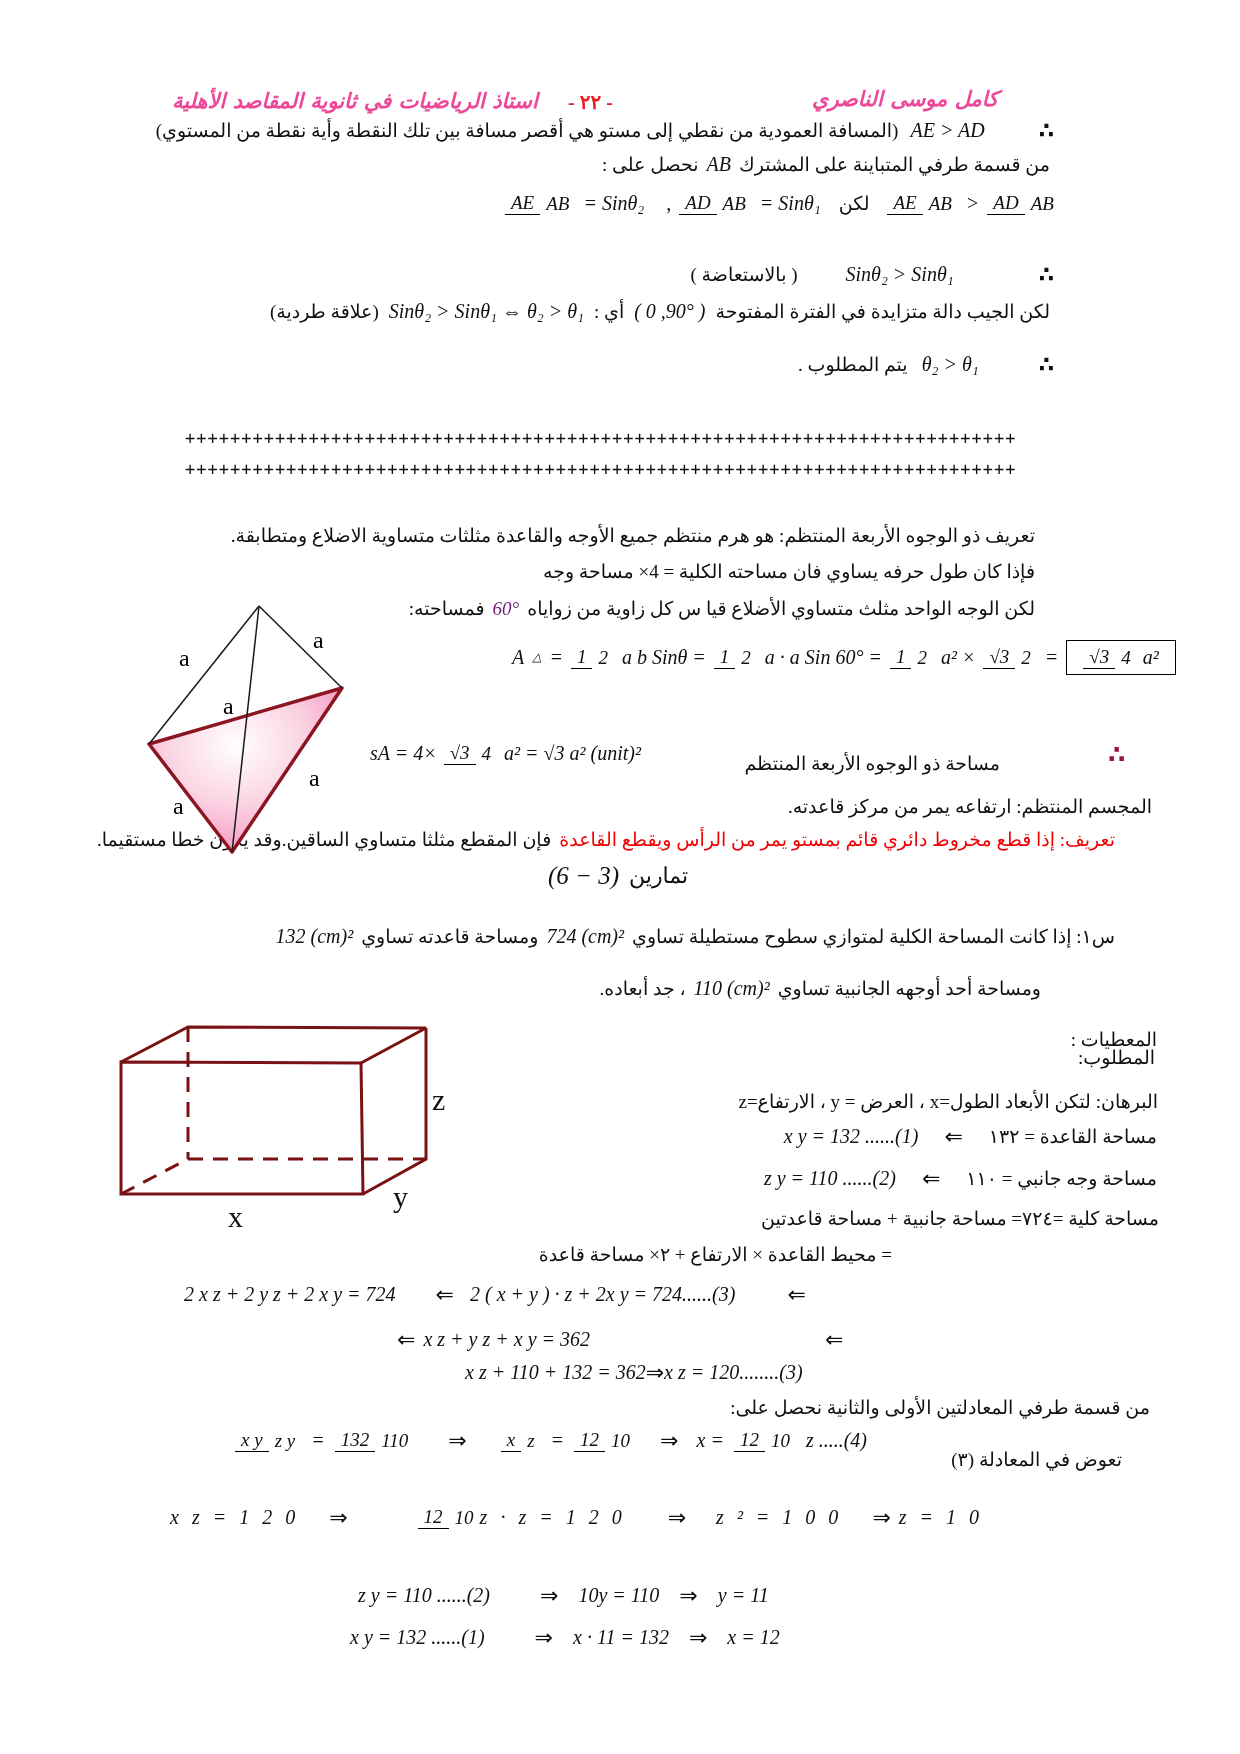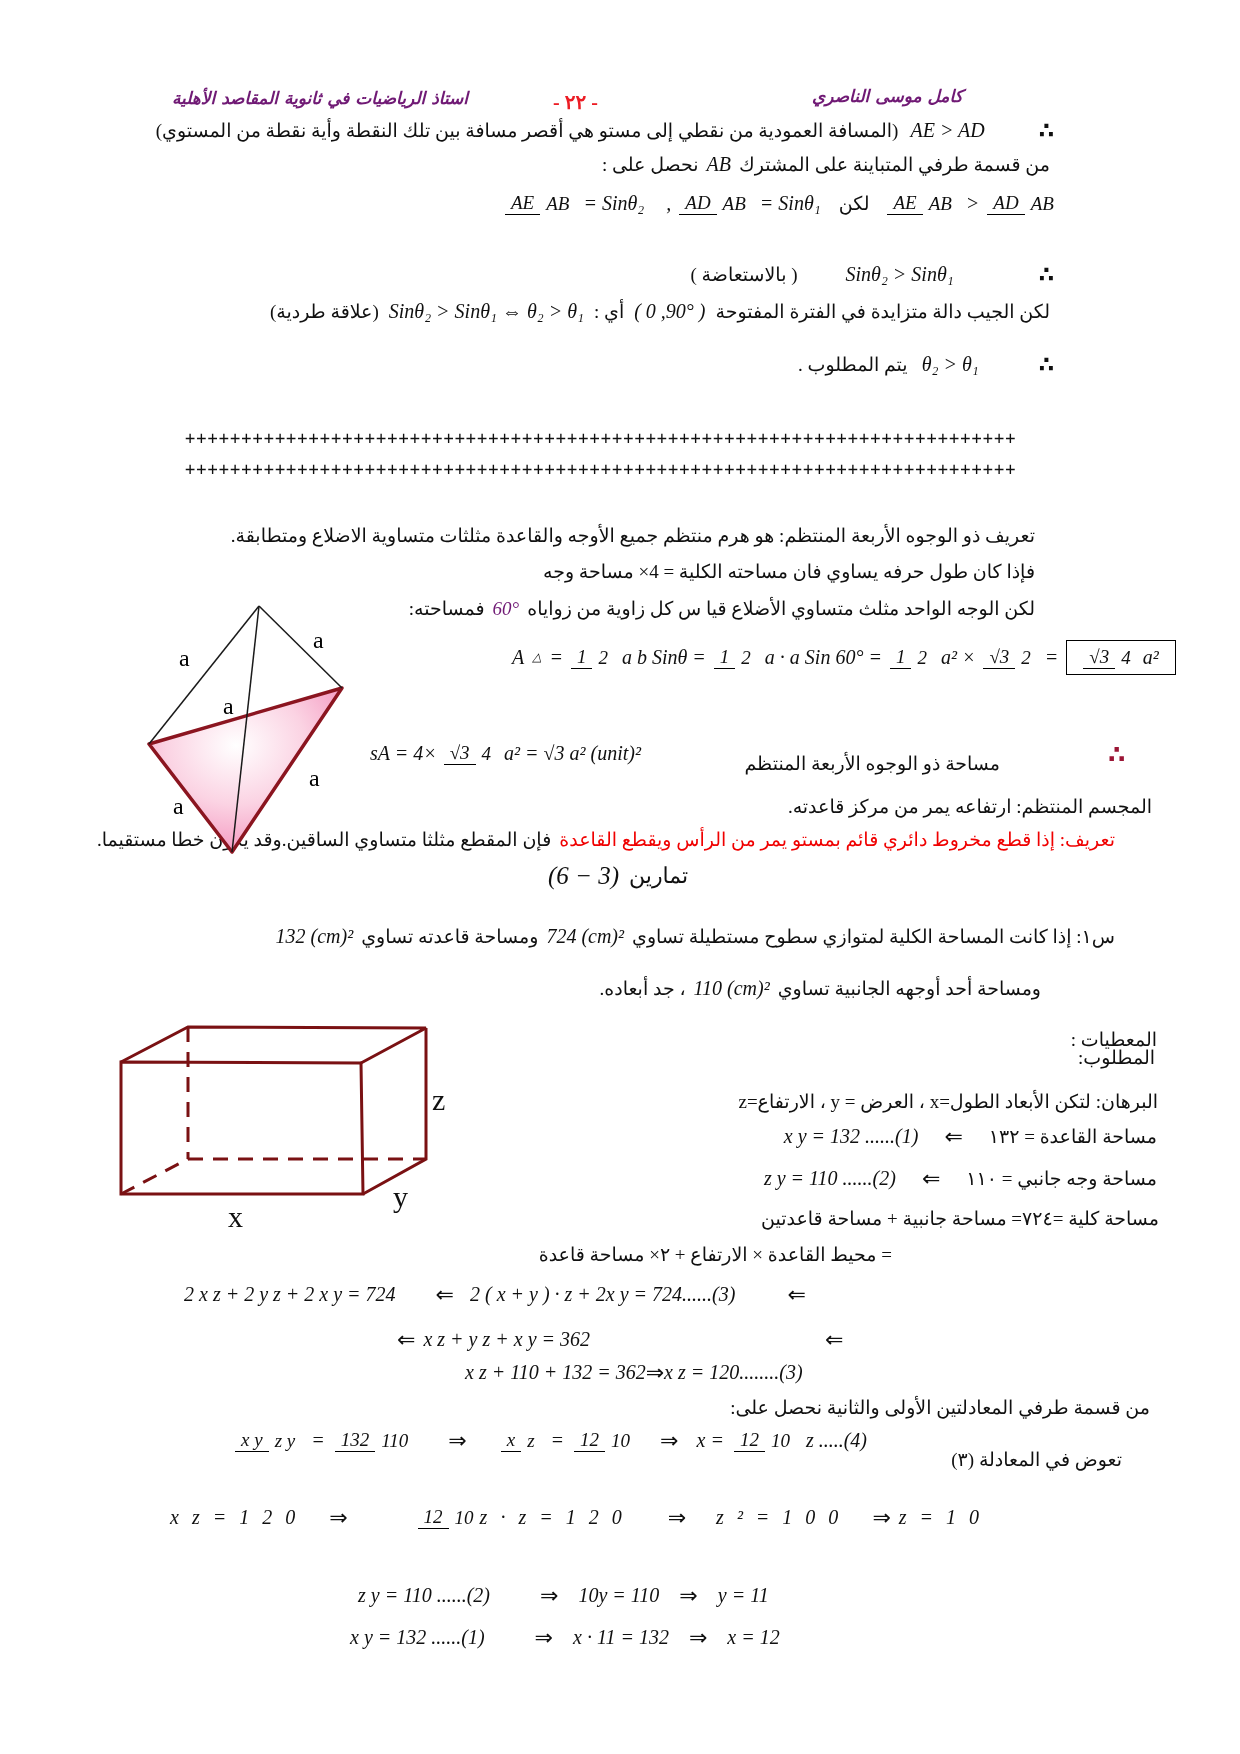--- a/index.html
+++ b/index.html
@@ -9,32 +9,32 @@
   .rtl{direction:rtl;}
   .ar{font-family:"Liberation Serif",serif;direction:rtl;unicode-bidi:isolate;}
   .math{font-family:"Liberation Serif",serif;font-style:italic;direction:ltr;unicode-bidi:isolate;font-size:20px;}
   .frac{display:inline-flex;flex-direction:row;align-items:center;vertical-align:middle;
         font-family:"Liberation Serif",serif;font-style:italic;line-height:1.15;direction:ltr;}
   .frac .num{padding:0 6px;border-bottom:1.4px solid #000;}
   .frac .den{padding:0 6px;}
   .arr{font-family:"DejaVu Sans",sans-serif;font-style:normal;font-size:22px;direction:ltr;unicode-bidi:isolate;}
   .tf{font-family:"DejaVu Sans",sans-serif;font-size:22px;font-weight:bold;font-style:normal;}
   .tf-red{color:#9b1535;font-size:25px;}
-  .callig{color:#701a75;font-weight:bold;font-style:italic;font-size:17px;font-family:"DejaVu Serif",serif;direction:rtl;}
+  .callig{color:#ec4899;font-weight:bold;font-style:italic;font-size:21px;font-family:"DejaVu Serif",serif;direction:rtl;}
   .pagenum{color:#ec1c24;font-weight:bold;font-size:20px;}
   .plus{font-family:"DejaVu Sans Mono",monospace;font-size:17px;letter-spacing:1px;}
   .deg{color:#701a75;font-style:italic;font-family:"Liberation Serif",serif;direction:ltr;unicode-bidi:isolate;}
   .red-ar{color:#f00000;}
   .boxed{border:1.5px solid #000;padding:5px 16px;display:inline-flex;align-items:center;gap:6px;}
   .big-title{font-size:22px;}
   .big-num{font-size:25px;}
   .sp{letter-spacing:4px;}
   
   .r-head-right{left:812px;top:86px}
-  .r-head-page{left:553px;top:90px}
+  .r-head-page{left:568px;top:90px}
   .r-head-left{left:172px;top:88px}
   .r-l1{right:186px;top:118px}
   .r-l2{right:190px;top:153px}
   .r-eqrow{left:505px;top:192px;gap:8px}
   .r-sub{right:186px;top:262px}
   .r-inc{right:190px;top:300px;gap:10px}
   .r-concl{right:186px;top:352px}
   .r-plus1{left:185px;top:428px}
   .r-plus2{left:185px;top:459px}
   .r-def1{right:205px;top:524px}

